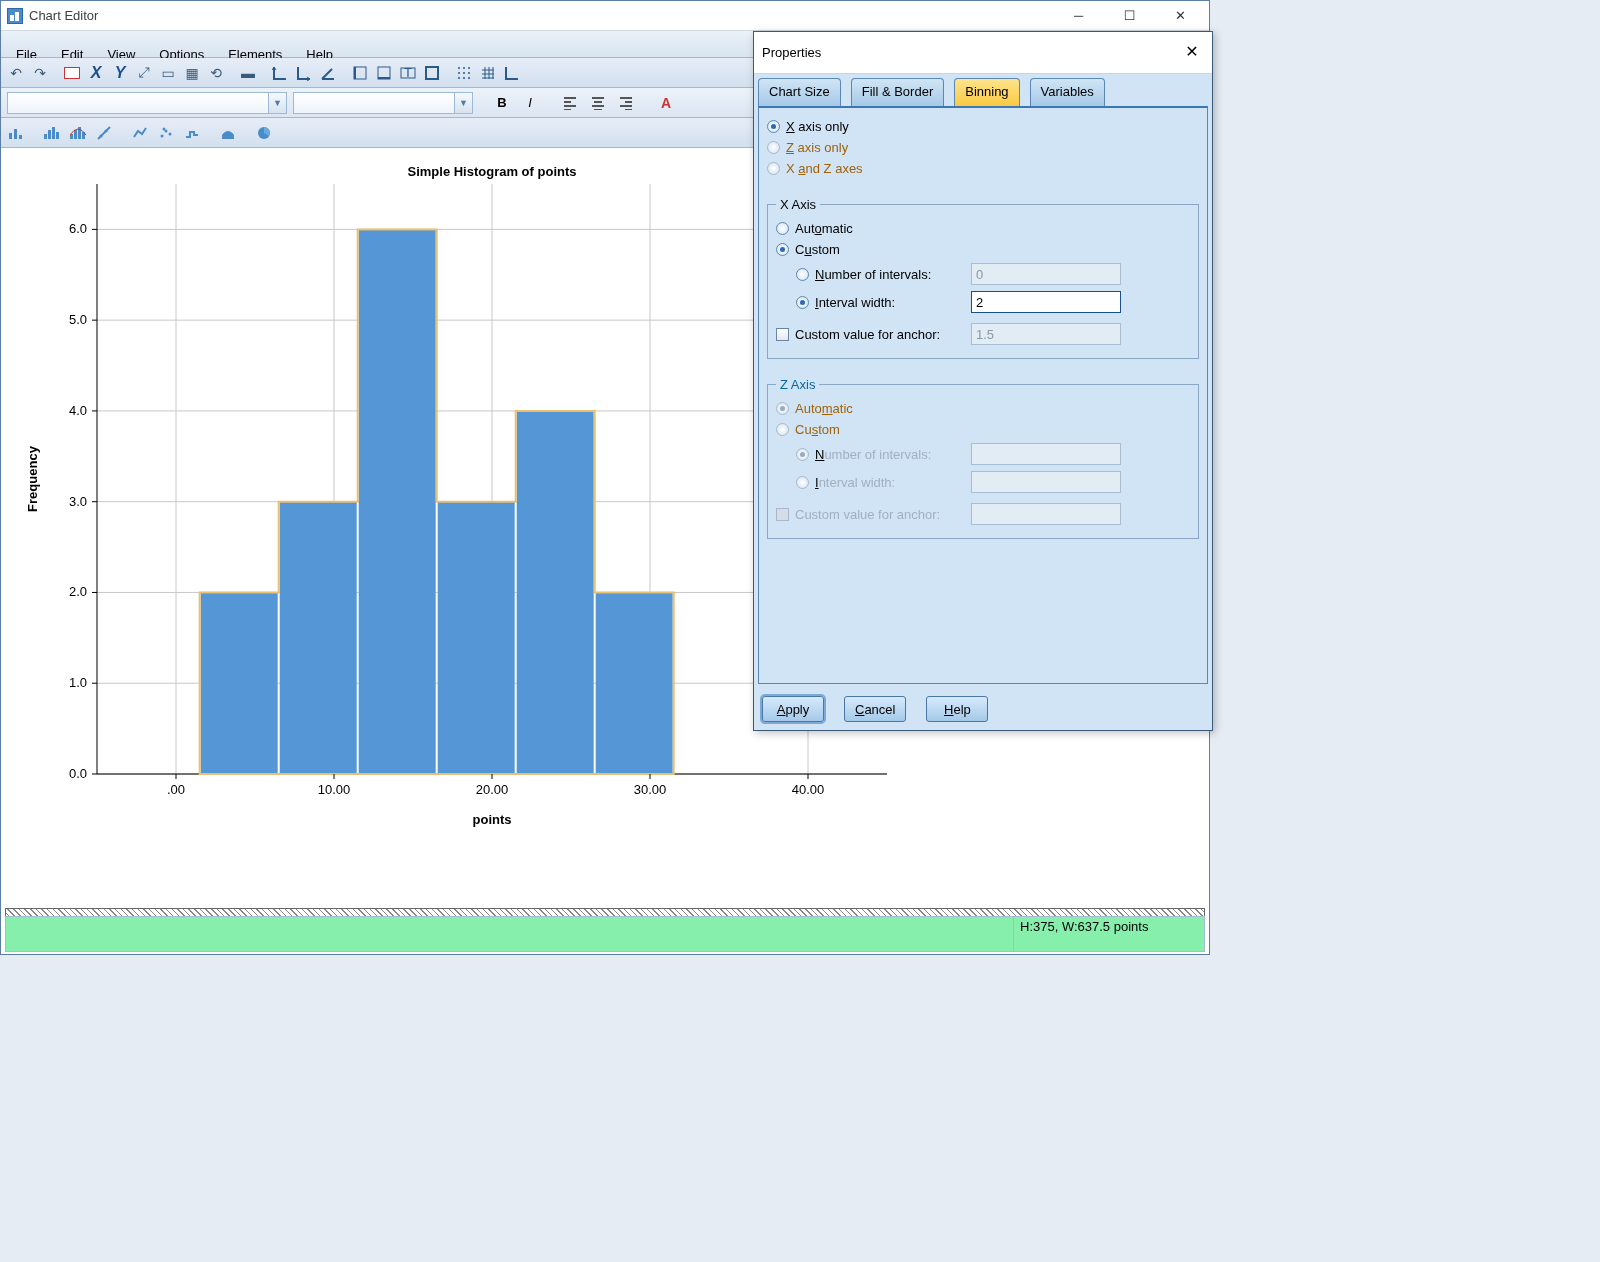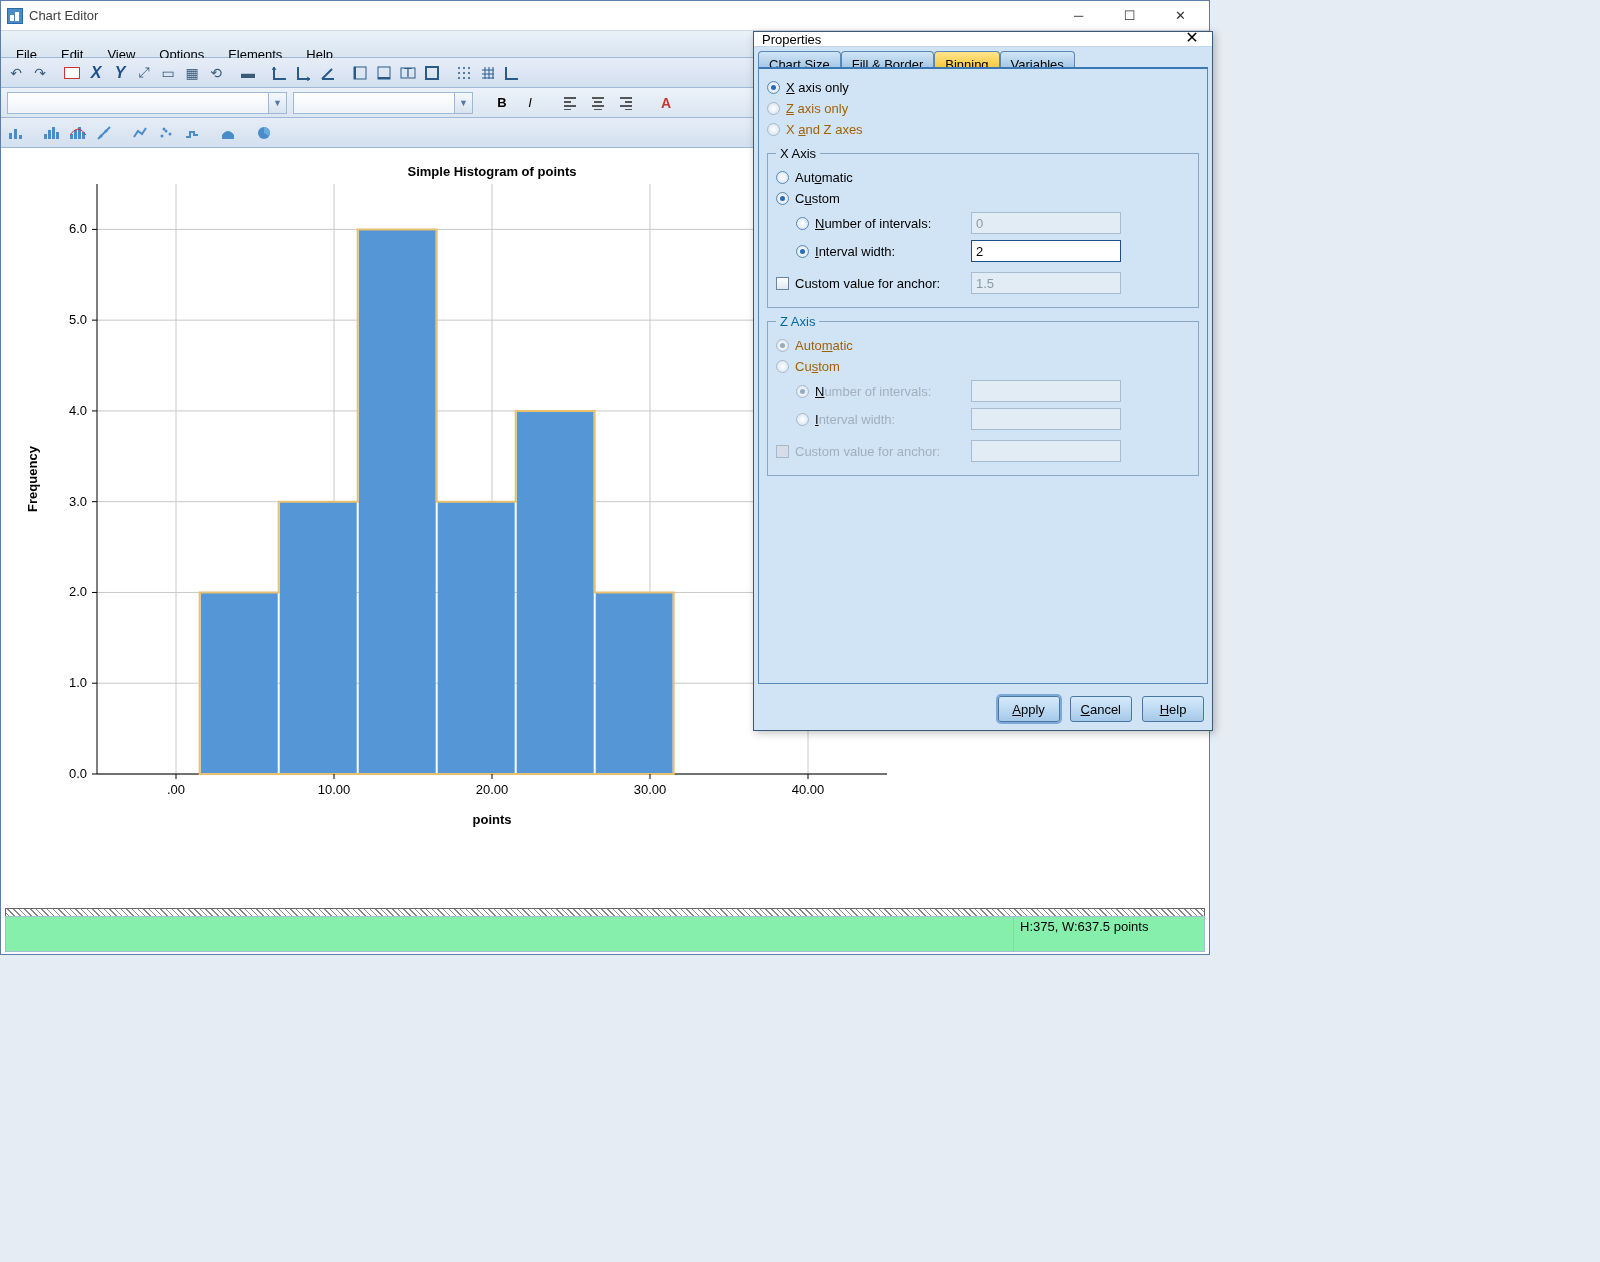--- a/index.html
+++ b/index.html
@@ -31,43 +31,43 @@
   .toolbar2{height:30px;background:linear-gradient(#e6edf7,#d3e0ef);border-bottom:1px solid #9db9d5;display:flex;align-items:center;padding:0 4px;gap:4px}
   
   .canvas-wrap{flex:1;background:#fff;position:relative;overflow:hidden}
   .chart-canvas{position:absolute;left:6px;top:6px;right:6px;bottom:6px;background:#fff}
   .hatch{position:absolute;left:4px;right:4px;bottom:28px;height:18px;background:repeating-linear-gradient(45deg,#888 0 1px,#fff 1px 4px),repeating-linear-gradient(-45deg,#888 0 1px,#fff 1px 4px);border:1px solid #666}
   .status{position:absolute;left:4px;right:4px;bottom:2px;height:36px;background:#86efac;border:1px solid #a6bcd3;display:flex}
   .status .sbox{flex:1;border-right:1px solid #a6bcd3}
   .status .slast{width:190px;padding:2px 6px}
   
   .dialog{position:absolute;top:30px;right:-4px;width:460px;height:700px;background:#d1e4f5;border:1px solid #3a5a7a;box-shadow:2px 2px 8px rgba(0,0,0,.25);display:flex;flex-direction:column}
-  .dialog-title{height:15px;background:#fff;display:flex;align-items:center;padding:0 8px;border-bottom:1px solid #c8d5e2}
+  .dialog-title{height:42px;background:#fff;display:flex;align-items:center;padding:0 8px;border-bottom:1px solid #c8d5e2}
   .dialog-title span{flex:1}
   .dialog-close{width:24px;height:24px;font-size:16px;text-align:center;line-height:22px;cursor:default}
-  .tabs{display:flex;height:16px;margin:4px 4px 0 4px;gap:0}
+  .tabs{display:flex;height:28px;margin:4px 4px 0 4px;gap:10px}
   .tab{padding:5px 10px;background:linear-gradient(#d0e5f5,#a6c9e7);border:1px solid #5a87b3;border-bottom:none;border-radius:4px 4px 0 0;cursor:default}
   .tab.active{background:linear-gradient(#ffe48c,#f9c942)}
   .tabbody{flex:1;margin:0 4px 4px 4px;border:1px solid #5a87b3;border-top:2px solid #3a78b5;background:#d1e4f5;padding:8px}
   .radio-row{display:flex;align-items:center;gap:6px;padding:3px 0}
   .radio-row.disabled span,.radio-row.disabled u{color:#a16207}
   .radio-outer{width:13px;height:13px;border:1px solid #5a87b3;border-radius:50%;background:radial-gradient(#fff,#d0e0ef);display:flex;align-items:center;justify-content:center}
   .radio-outer.sel::after{content:"";width:5px;height:5px;background:#2a6ab5;border-radius:50%}
   .radio-outer.disabled{border-color:#a8b8c8}
   .radio-outer.disabled.sel::after{background:#99aabb}
-  fieldset{border:1px solid #8aa8c6;margin:6px 0;padding:6px 8px 10px 8px}
+  fieldset{border:1px solid #8aa8c6;margin:18px 0;padding:6px 8px 10px 8px}
   legend{padding:0 4px}
   legend.disabled{color:#0369a1}
   .field-row{display:flex;align-items:center;gap:6px;padding:3px 0;margin-left:20px}
   .numbox{width:150px;height:22px;border:1px solid #8aa8c6;background:#eaf2fa;padding:0 4px}
   .numbox.focus{border:1px solid #1a4f8b;background:#fff}
   .numbox.flat{background:#e2ecf5;border-color:#a8bdd2}
   .chk{width:13px;height:13px;border:1px solid #6a85a3;background:linear-gradient(#fff,#e0e8f0);display:inline-block}
   .chk.disabled{border-color:#a8b8c8;background:#d5dee8}
-  .dlg-buttons{display:flex;justify-content:flex-end;gap:10px;padding:8px}
+  .dlg-buttons{display:flex;justify-content:flex-start;gap:20px;padding:8px}
   .dlg-btn{min-width:62px;height:26px;border:1px solid #4a77a6;background:linear-gradient(#d6eafc,#a5c9e9);border-radius:3px;padding:0 10px;cursor:default}
   .dlg-btn.focus{box-shadow:0 0 0 2px #7da9d6}
   
   .chart-svg{position:absolute;top:0;left:0}
 </style>
 </head>
 <body>
 
 <div class="window">
 

